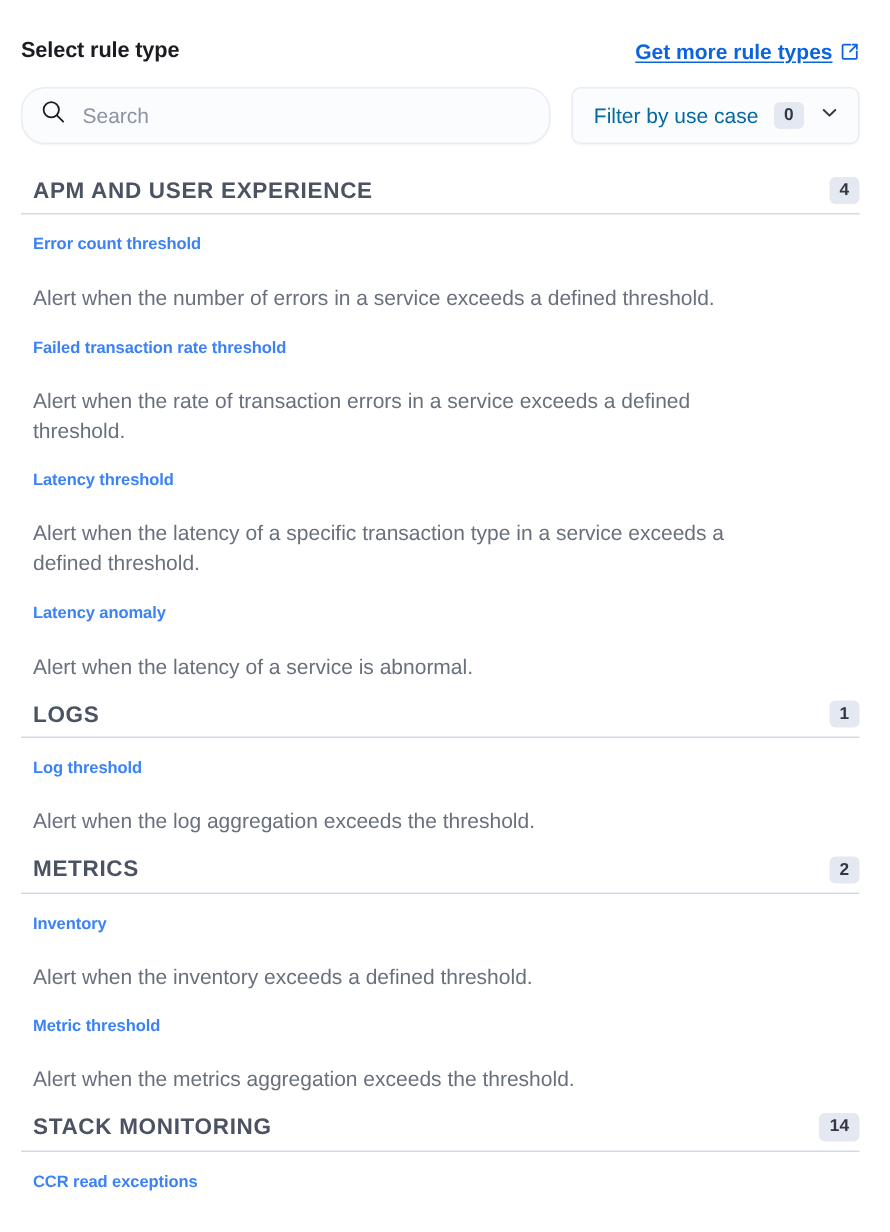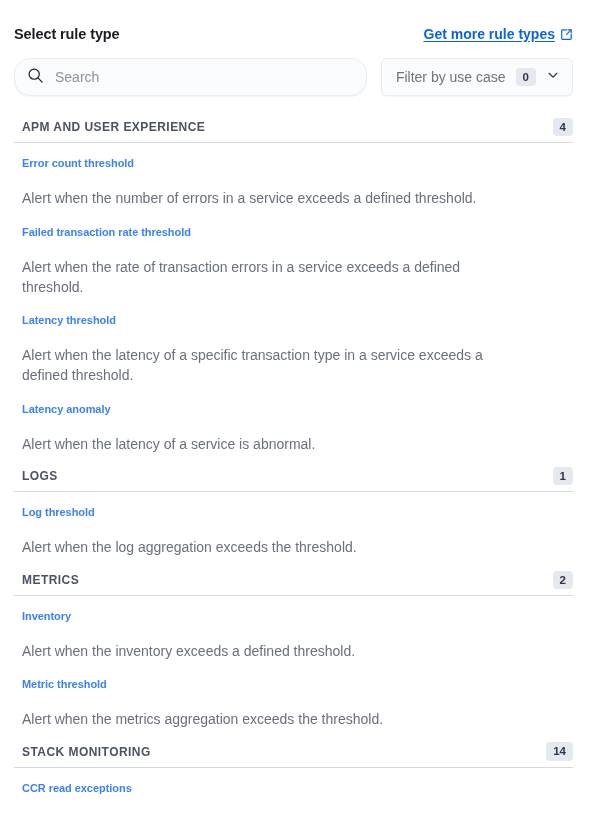--- a/index.html
+++ b/index.html
@@ -86,21 +86,21 @@
     display: flex;
     align-items: center;
     justify-content: flex-end;
     padding: 0 12px 0 14px;
     gap: 10px;
     cursor: pointer;
     box-shadow: 0 1px 0 rgba(152,162,179,0.10);
   }
   .filter-label {
     font-size: 14px;
-    color: #737373;
+    color: #0369a1;
     margin-right: auto;
   }
   .filter-count {
     background: #E4E8F1;
     color: #343741;
     font-size: 11.5px;
     font-weight: bold;
     border-radius: 4px;
     padding: 2px 7px;
     line-height: 1.25;
@@ -116,21 +116,21 @@
     margin-bottom: 2px;
   }
 
   .section-header {
     display: flex;
     align-items: center;
     justify-content: space-between;
     padding: 4px 0 6px 8px;
   }
   .section-title {
-    font-size: 12px;
+    font-size: 15px;
     font-weight: bold;
     letter-spacing: 0.45px;
     color: #4b5362;
     text-transform: uppercase;
     text-align: right;
   }
   .section-count {
     background: #E4E8F1;
     color: #343741;
     font-size: 11.5px;

